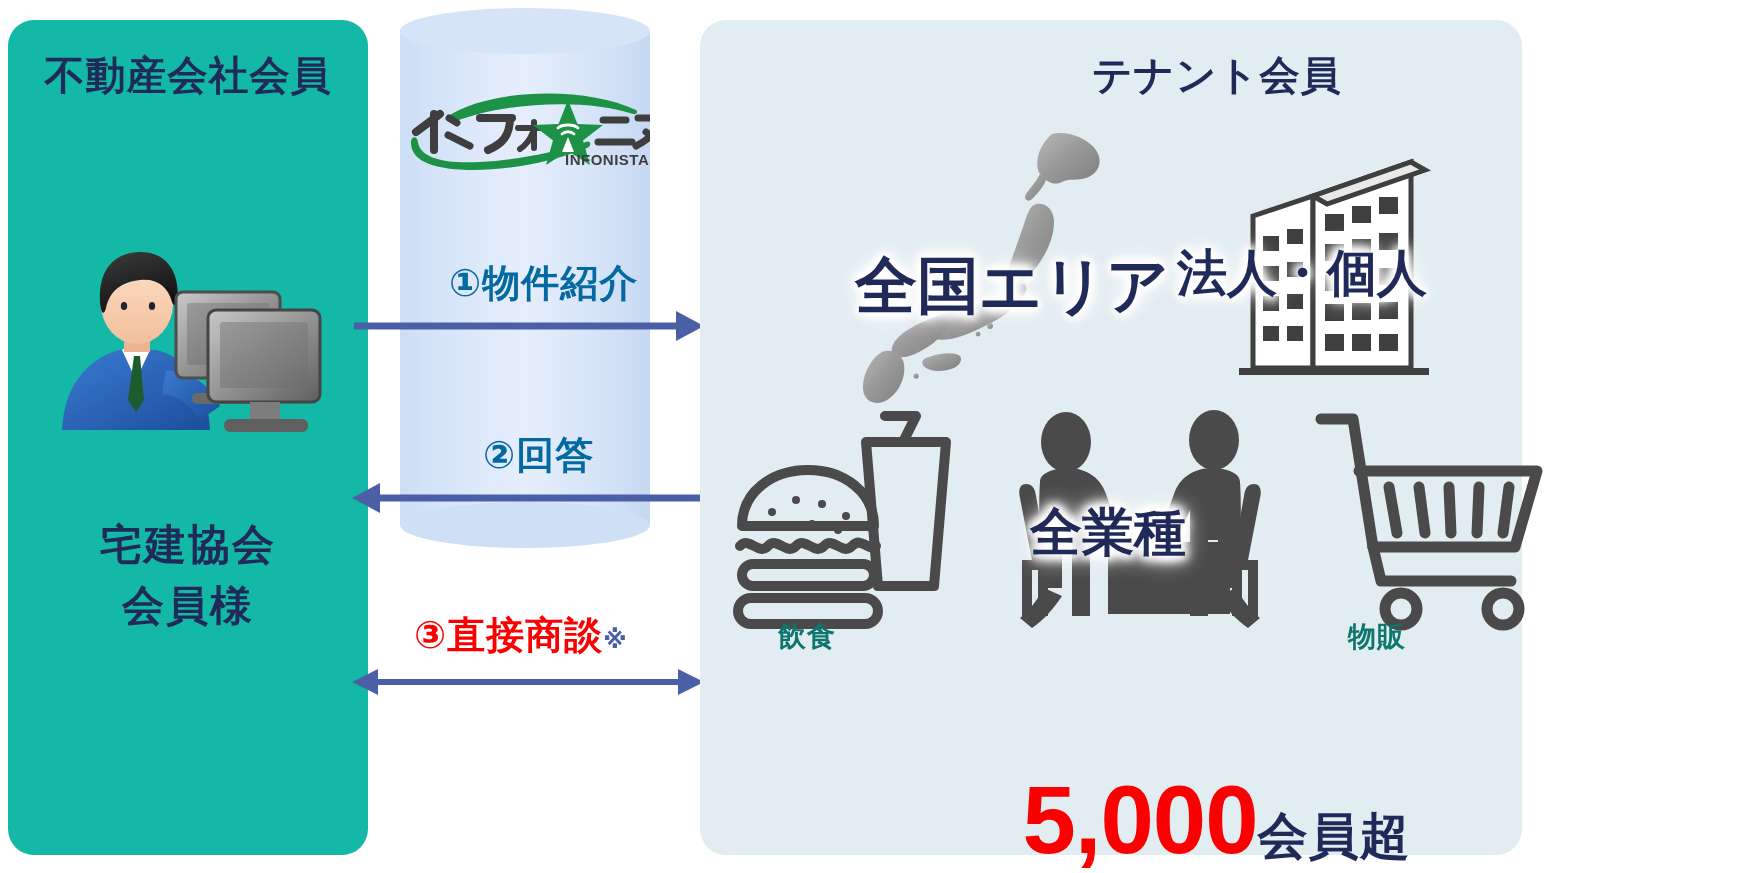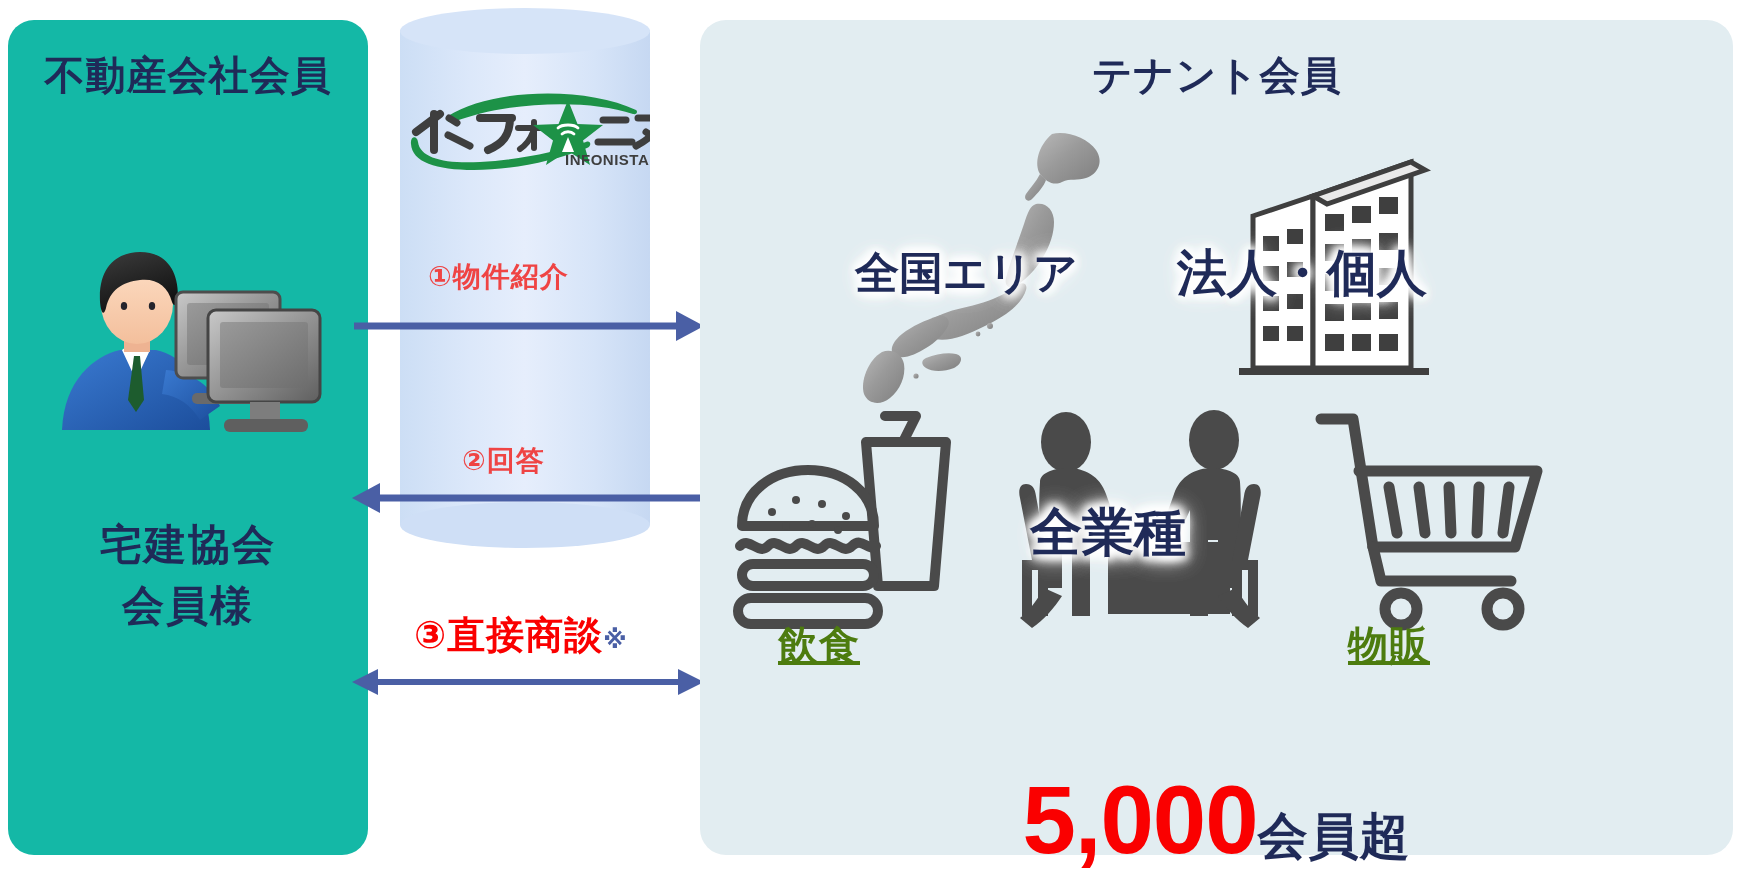--- a/index.html
+++ b/index.html
@@ -100,30 +100,30 @@
   
   .flow {
     position: absolute;
   }
   .flow-label {
     position: absolute;
     white-space: nowrap;
     font-weight: bold;
     letter-spacing: 1px;
   }
-  .lbl-blue { color: #ef4444; font-size: 28px; }
+  .lbl-blue { color: #0369a1; font-size: 38px; margin-left: 21px; }
   .lbl-red  { color: #fa0000; font-size: 38px; }
   .lbl-red .mark { color: #4a5fa5; font-size: 24px; }
 
   
   .panel-right {
     position: absolute;
     left: 700px;
     top: 20px;
-    width: 1033px;
+    width: 822px;
     height: 835px;
     background: #e2edf1;
     border-radius: 26px;
   }
   .panel-right-title {
     position: absolute;
     left: 0;
     top: 28px;
     width: 1033px;
     text-align: center;
@@ -141,26 +141,25 @@
     text-shadow:
       0 0 14px #ffffff, 0 0 14px #ffffff, 0 0 14px #ffffff,
       0 0 24px #ffffff, 0 0 24px #ffffff, 0 0 8px #ffffff,
       2px 2px 10px #ffffff, -2px -2px 10px #ffffff;
     z-index: 6;
   }
 
   .cat-label {
     position: absolute;
     font-weight: bold;
-    color: #4d7c0f;
-    font-size: 40px;
+    color: #0f766e;
+    font-size: 28px;
     white-space: nowrap;
     letter-spacing: 1px;
     z-index: 6;
-    text-decoration: underline;
   }
 
   .big-count {
     position: absolute;
     left: 0;
     top: 745px;
     width: 1033px;
     text-align: center;
     white-space: nowrap;
     z-index: 6;
@@ -310,21 +309,21 @@
 
   <div class="flow" style="left:352px; top:258px; width:352px; height:88px;">
     <div class="flow-label lbl-blue" style="left:76px; top:0;">①物件紹介</div>
     <svg width="352" height="40" viewBox="0 0 352 40" style="position:absolute;left:0;top:48px;">
       <line x1="2" y1="20" x2="330" y2="20" stroke="#4a5fa5" stroke-width="7"></line>
       <polygon points="352,20 324,5 324,35" fill="#4a5fa5"></polygon>
     </svg>
   </div>
 
   <div class="flow" style="left:352px; top:430px; width:352px; height:88px;">
-    <div class="flow-label lbl-blue" style="left:110px; top:12px;">②回答</div>
+    <div class="flow-label lbl-blue" style="left:110px; top:0;">②回答</div>
     <svg width="352" height="40" viewBox="0 0 352 40" style="position:absolute;left:0;top:48px;">
       <line x1="22" y1="20" x2="352" y2="20" stroke="#4a5fa5" stroke-width="7"></line>
       <polygon points="0,20 28,5 28,35" fill="#4a5fa5"></polygon>
     </svg>
   </div>
 
   <div class="flow" style="left:352px; top:610px; width:352px; height:90px;">
     <div class="flow-label lbl-red" style="left:62px; top:0;">
       <span>③直接商談</span><span class="mark">※</span>
     </div>
@@ -367,21 +366,21 @@
                  C104 252 92 252 86 248 C81 245 81 240 86 238 Z" fill="url(#jpG)"></path>
 
         <path d="M42 232 C52 228 62 234 64 244 C66 256 60 270 50 278
                  C40 286 28 284 24 274 C20 262 28 240 42 232 Z" fill="url(#jpG)"></path>
 
         <circle cx="150" cy="206" r="3" fill="url(#jpG)"></circle>
         <circle cx="138" cy="214" r="2.4" fill="url(#jpG)"></circle>
         <circle cx="76" cy="256" r="2.6" fill="url(#jpG)"></circle>
       </svg>
     </div>
-    <div class="ghost-label" style="left:155px; top:224px; font-size:44px;">全国エリア</div>
+    <div class="ghost-label" style="left:155px; top:224px; font-size:62px;">全国エリア</div>
 
     <div class="icon-abs" style="left:535px; top:120px;">
       <svg width="230" height="240" viewBox="0 0 230 240" xmlns="http://www.w3.org/2000/svg">
         <g stroke="#3f3f3f" stroke-width="5" fill="#ffffff">
 
           <path d="M18 76 L78 56 L78 228 L18 228 Z"></path>
 
           <path d="M78 56 L176 22 L176 228 L78 228 Z"></path>
 
           <path d="M78 56 L176 22 L190 30 L92 64 Z" fill="#e9e9e9"></path>

